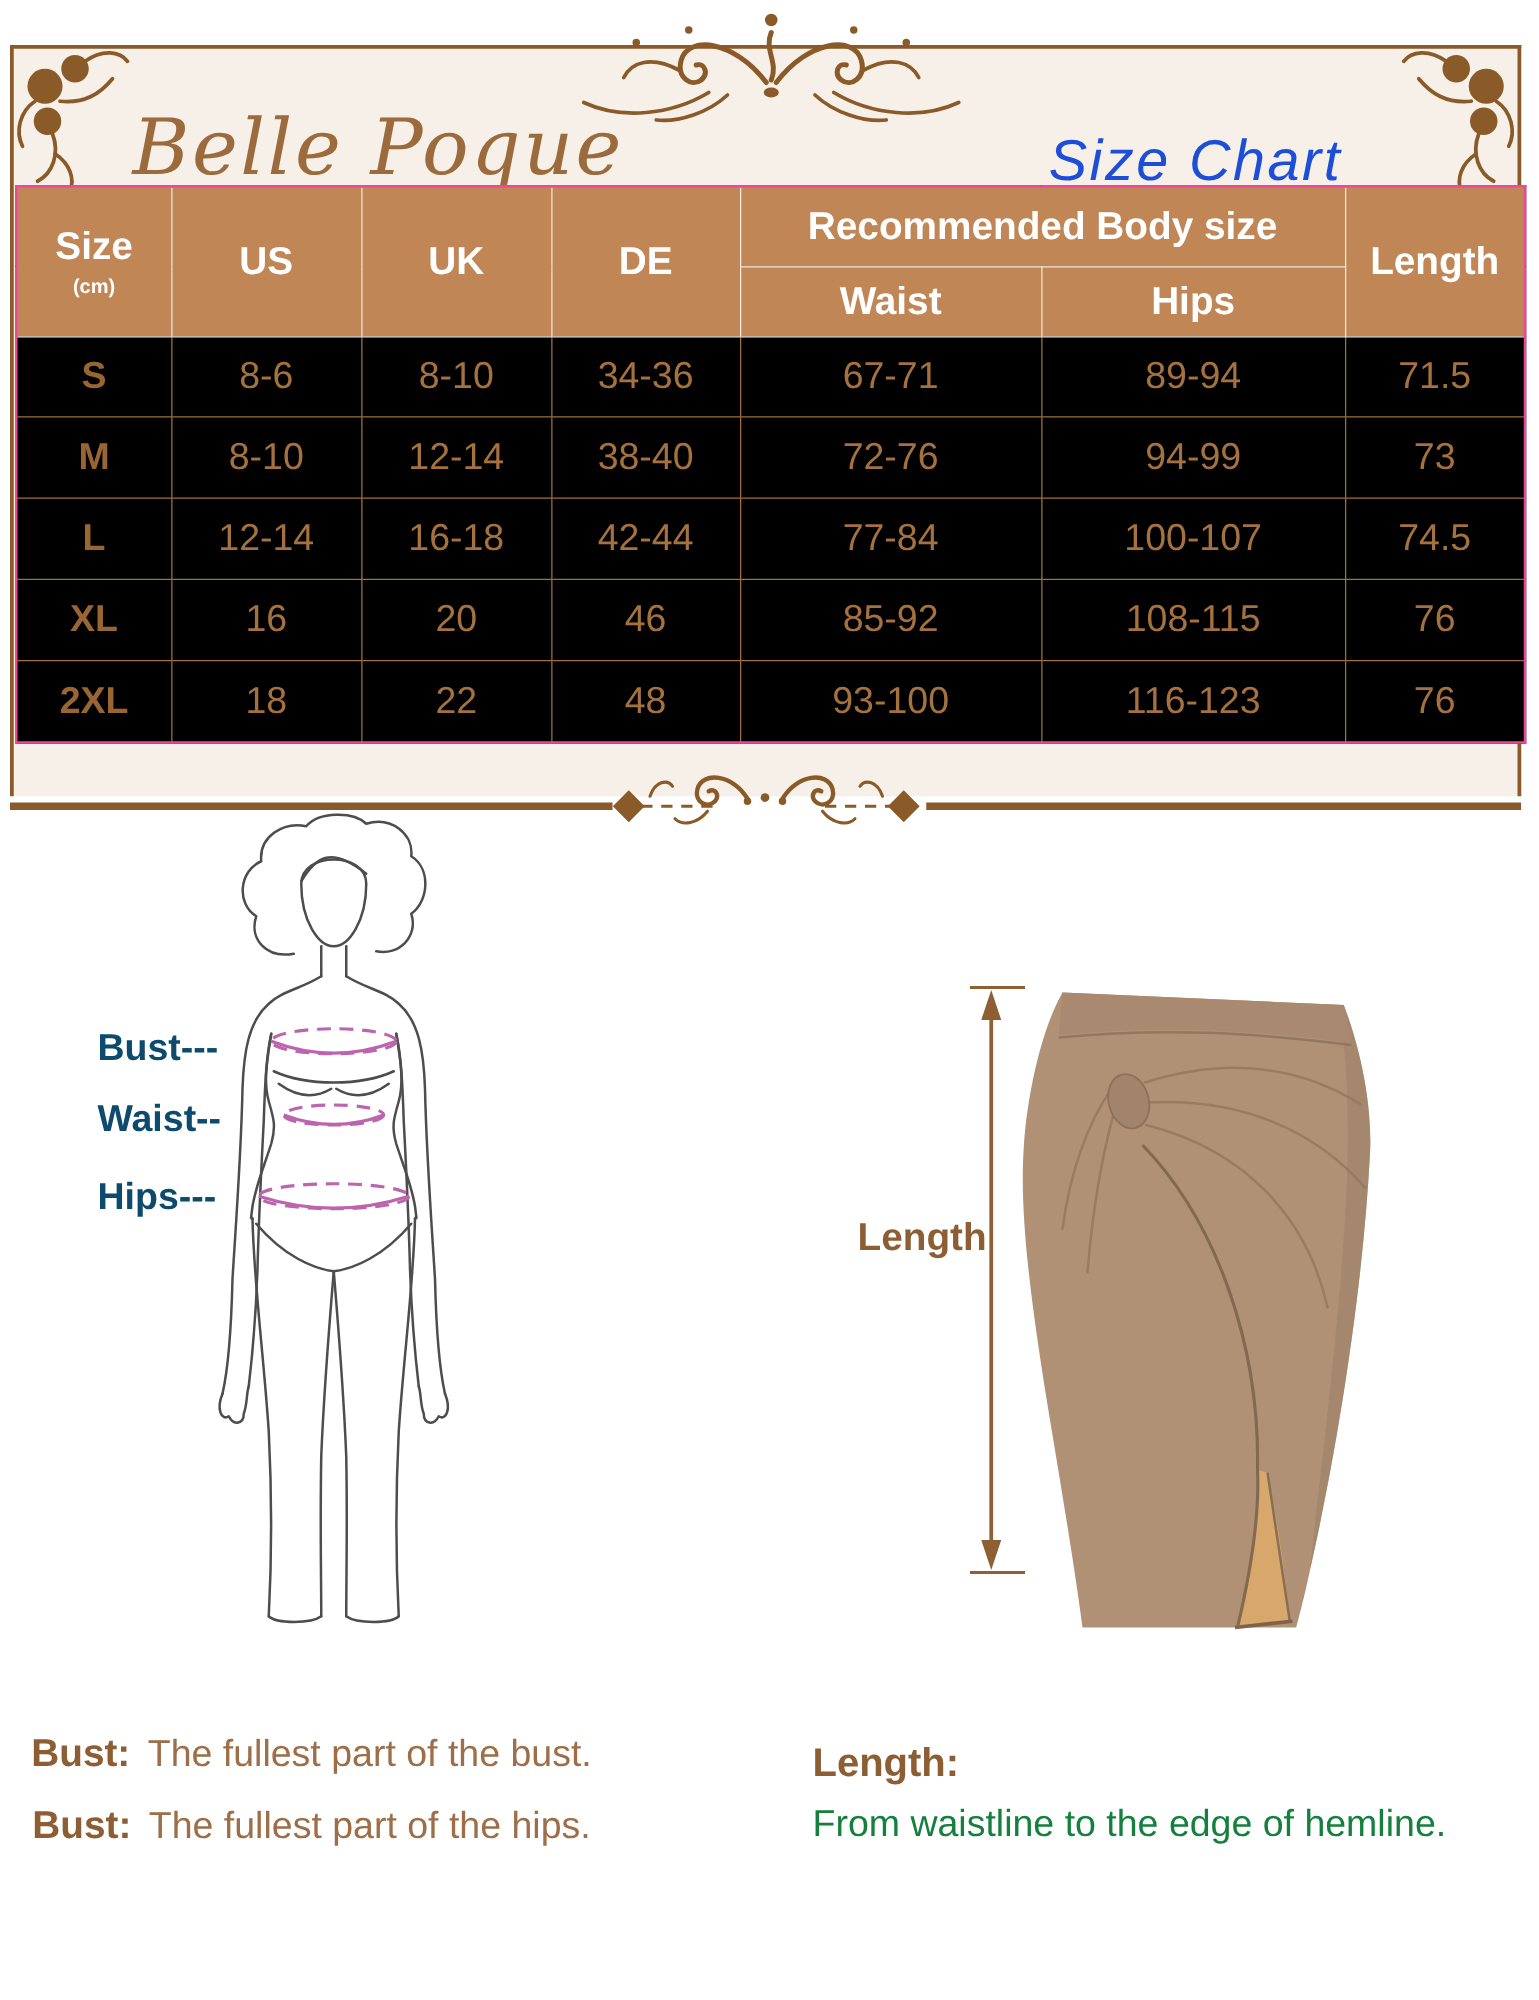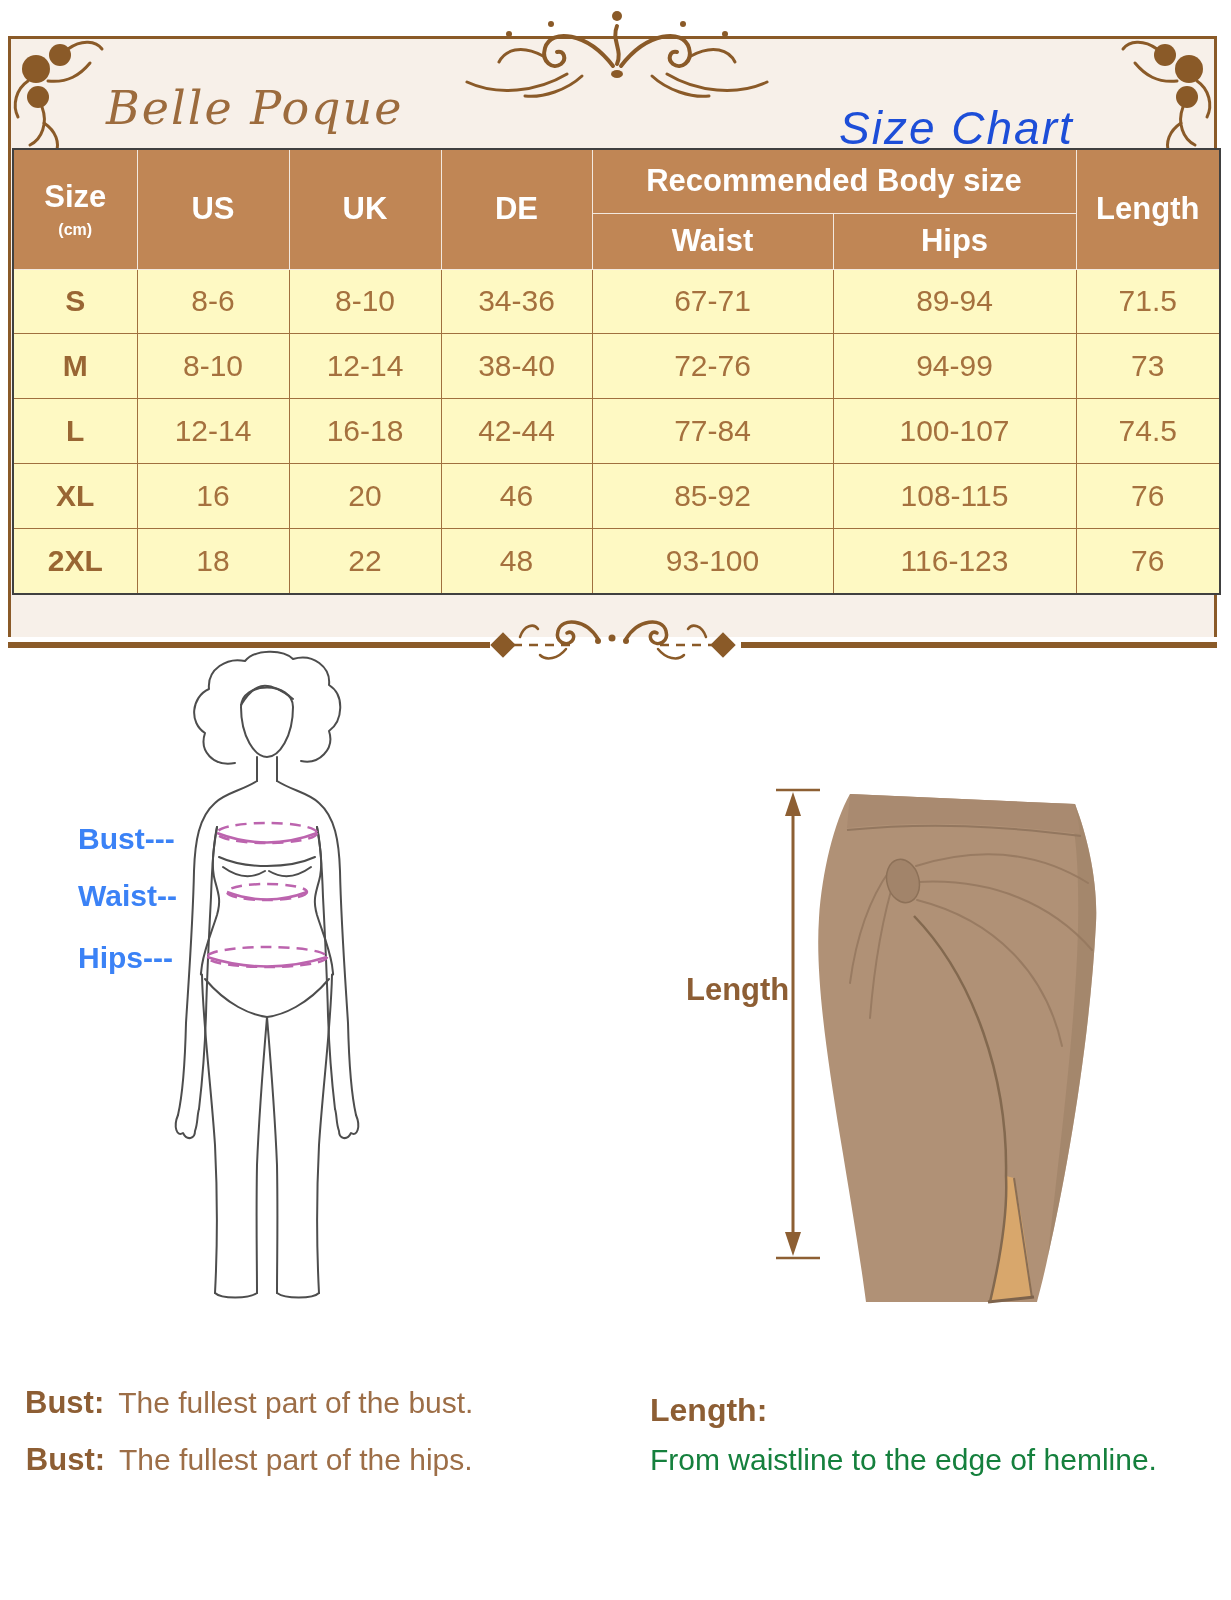--- a/index.html
+++ b/index.html
@@ -3,38 +3,38 @@
 <meta charset="utf-8">
 <style>
   html,body{margin:0;padding:0;background:#ffffff;}
   .page{position:relative;width:1231px;height:1600px;background:#ffffff;overflow:hidden;
         font-family:"Liberation Sans",sans-serif;}
 
   
   .panel{position:absolute;left:8px;top:36px;width:1209px;height:601px;
          background:#f7f0e9;border:3px solid #8a5a28;border-bottom:none;box-sizing:border-box;}
   .brand{position:absolute;left:95px;top:42px;font-family:"DejaVu Serif",serif;
-         font-style:italic;font-size:46px;color:#9c6b3d;letter-spacing:2px;}
+         font-style:italic;font-size:62px;color:#9c6b3d;letter-spacing:2px;}
   .chart-title{position:absolute;left:828px;top:62px;font-family:Liberation Sans, sans-serif;
          font-style:italic;font-size:46px;color:#1d4ed8;letter-spacing:2px;}
   .ornament{position:absolute;}
 
   
   table.size-table{position:absolute;left:12px;top:148px;width:1207px;height:447px;
-        border-collapse:collapse;table-layout:fixed;background:#fef9c3;
-        border:2px solid #404040;}
+        border-collapse:collapse;table-layout:fixed;background:#000000;
+        border:2px solid #ec4899;}
   table.size-table th{background:#c08655;color:#ffffff;font-weight:bold;font-size:31px;
         border:1px solid #f3e9df;text-align:center;vertical-align:middle;padding:0;}
   table.size-table td{color:#a5713e;font-size:30px;border:1px solid #a0703f;
         text-align:center;vertical-align:middle;padding:0;}
   table.size-table td.size-col{font-weight:bold;color:#996633;}
   .unit{display:block;font-size:16px;font-weight:bold;margin-top:6px;}
 
   
-  .fig-label{position:absolute;font-weight:bold;font-size:30px;color:#3b82f6;}
+  .fig-label{position:absolute;font-weight:bold;font-size:30px;color:#0c4a6e;}
   .length-label{position:absolute;left:686px;top:972px;width:100px;text-align:right;
         font-weight:bold;font-size:31px;color:#8d5e34;}
 
   
   .defs-left{position:absolute;left:25px;top:1385px;}
   .def-row{height:57px;font-size:30px;color:#9d6e47;white-space:nowrap;text-align:center;}
   .def-term{font-weight:bold;font-size:31px;color:#8d5e34;margin-right:14px;}
   .defs-right{position:absolute;left:650px;top:1392px;}
   .defs-right .def-term{display:block;margin-bottom:14px;font-size:32px;}
   .defs-right .def-text{font-size:30px;color:#15803d;white-space:nowrap;margin-top:21px;}

